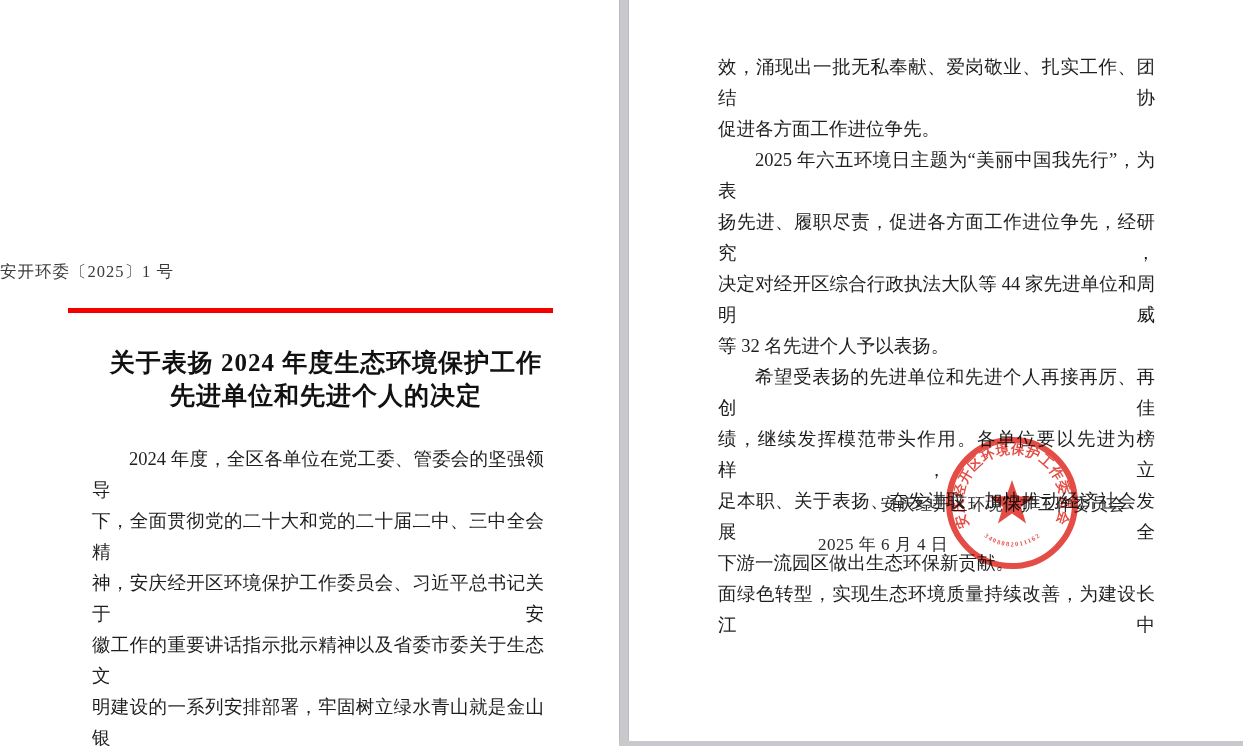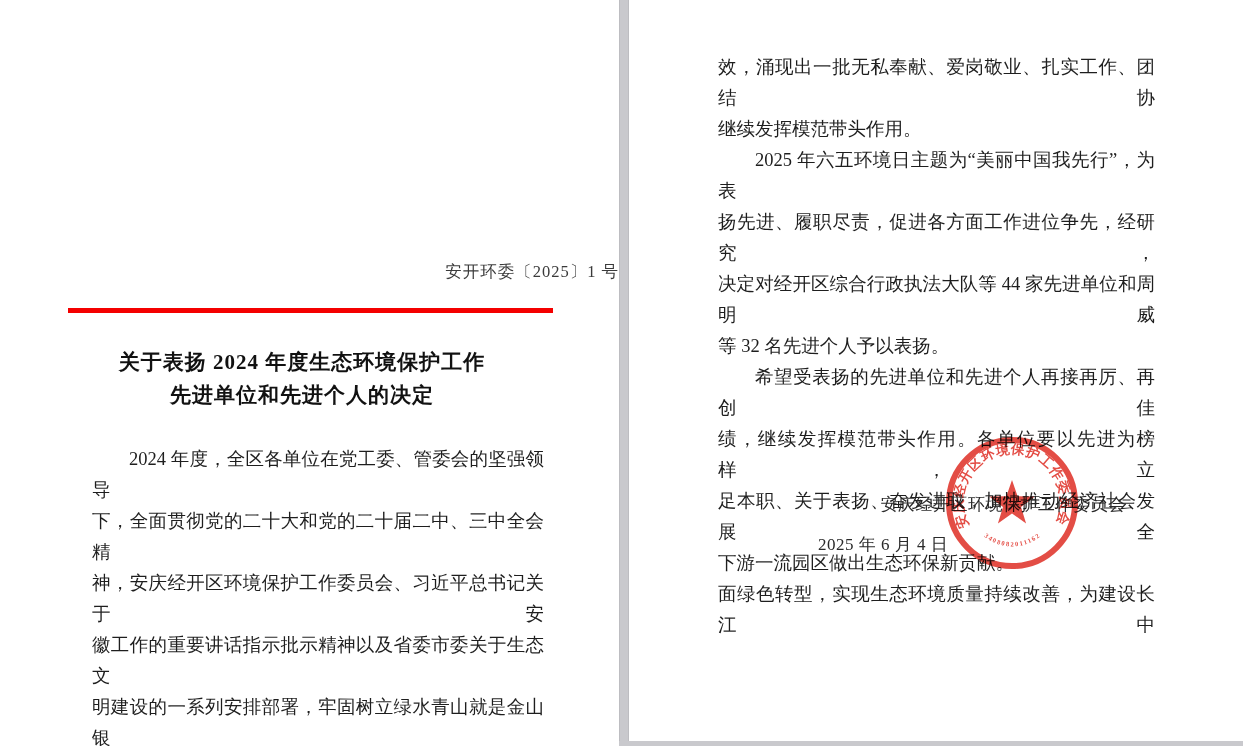--- a/index.html
+++ b/index.html
@@ -16,26 +16,26 @@
   .v-divider{position:absolute;left:619px;top:0;width:10px;height:746px;background:#c9c9cd;border-left:1px solid #bdbdc1;border-right:1px solid #bdbdc1;box-sizing:border-box;}
   .bottom-bar{position:absolute;left:619px;top:741px;width:624px;height:5px;background:#c9c9cd;}
 
   
   .banner-wrap{position:absolute;left:0;top:98px;width:100%;height:92px;text-align:center;overflow:visible;}
   .banner-text{
     display:inline-block;white-space:nowrap;
     font-size:90px;line-height:92px;font-weight:bold;color:#f40000;
     transform:scale(0.242,1.02);transform-origin:center center;
   }
-  .doc-number{position:absolute;left:0;top:262px;width:100%;text-align:right;
+  .doc-number{position:absolute;left:0;top:262px;width:100%;text-align:left;
     font-size:16.5px;line-height:20px;letter-spacing:1px;color:#3a3a3a;}
   .red-rule{position:absolute;left:68px;top:308px;width:485px;height:5px;background:#f40000;}
 
-  .doc-title{position:absolute;left:52px;top:346px;width:500px;text-align:center;
-    font-size:21px;font-weight:bold;line-height:33px;letter-spacing:1px;color:#111;}
+  .doc-title{position:absolute;left:76px;top:346px;width:500px;text-align:center;
+    font-size:25px;font-weight:bold;line-height:33px;letter-spacing:1px;color:#111;}
 
   .body-block{position:absolute;font-size:18.5px;}
   #body1{left:92px;top:444px;width:452px;}
   #body2{left:89px;top:52px;width:437px;}
   .body-line{line-height:31px;text-align:justify;text-align-last:justify;text-justify:inter-character;}
   .body-line.end{text-align-last:left;}
   .body-line.indent{text-indent:2em;}
 
   .signature-line{position:absolute;left:174px;top:493px;width:400px;text-align:center;
     font-size:17px;line-height:24px;letter-spacing:0.5px;color:#2a2a2a;}
@@ -69,21 +69,21 @@
         <div class="body-line">徽工作的重要讲话指示批示精神以及省委市委关于生态文</div>
         <div class="body-line">明建设的一系列安排部署，牢固树立绿水青山就是金山银</div>
       </div>
   </div>
 
   <div class="v-divider"></div>
 
   <div class="page" id="page2">
     <div class="body-block" id="body2">
         <div class="body-line">效，涌现出一批无私奉献、爱岗敬业、扎实工作、团结协</div>
-        <div class="body-line end">继续发挥模范带头作用。</div>
+        <div class="body-line end">促进各方面工作进位争先。</div>
         <div class="body-line indent">2025 年六五环境日主题为“美丽中国我先行”，为表</div>
         <div class="body-line">扬先进、履职尽责，促进各方面工作进位争先，经研究，</div>
         <div class="body-line">决定对经开区综合行政执法大队等 44 家先进单位和周明威</div>
         <div class="body-line end">等 32 名先进个人予以表扬。</div>
         <div class="body-line indent">希望受表扬的先进单位和先进个人再接再厉、再创佳</div>
         <div class="body-line">绩，继续发挥模范带头作用。各单位要以先进为榜样，立</div>
         <div class="body-line">足本职、关于表扬、奋发进取，加快推动经济社会发展全</div>
         <div class="body-line end">下游一流园区做出生态环保新贡献。</div>
         <div class="body-line">面绿色转型，实现生态环境质量持续改善，为建设长江中</div>
       </div>

